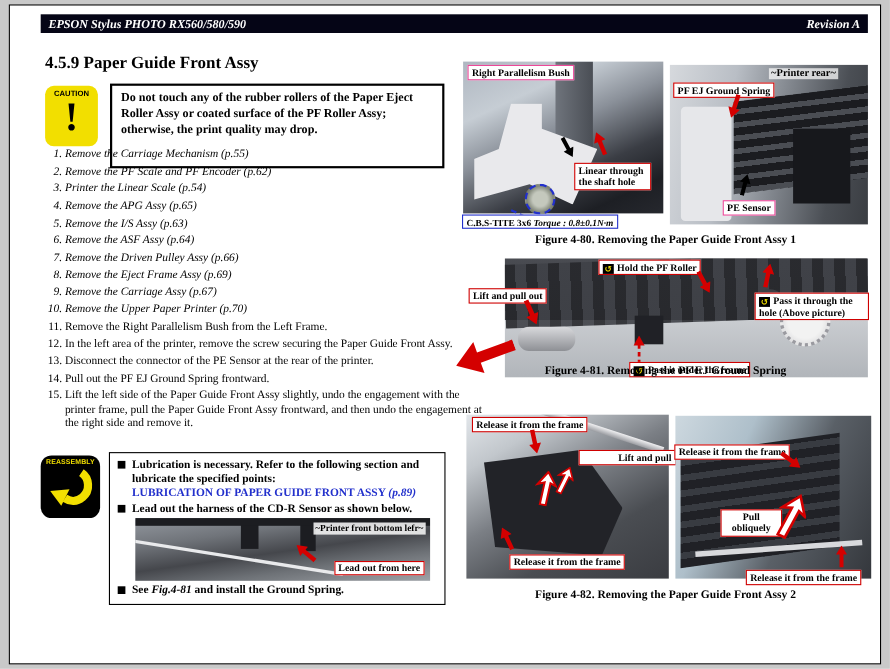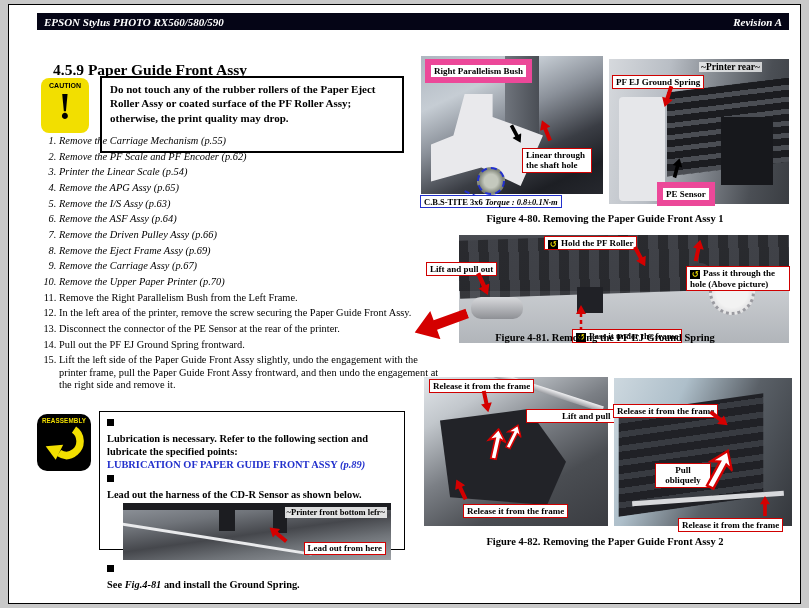--- a/index.html
+++ b/index.html
@@ -17,21 +17,21 @@
     color:#fff; font-style:italic; font-weight:bold; font-size:11px;
     display:flex; align-items:center; box-sizing:border-box; padding:0 7px;
   }
   .bar.top { top:8px; justify-content:space-between; }
   .bar.bottom { top:570px; }
   .bar.bottom .fleft { width:230px; }
   .bar.bottom .fcenter { flex:1; text-align:center; }
   .bar.bottom .fright { width:60px; text-align:right; display:flex; align-items:center; justify-content:flex-end; gap:4px; }
   .tri { font-style:normal; font-family:"DejaVu Sans", sans-serif; font-size:7px; line-height:1; cursor:pointer; }
   
-  .sec-title { position:absolute; left:28px; top:40px; margin:16px; font-size:15.5px; font-weight:bold; }
+  .sec-title { position:absolute; left:28px; top:40px; margin:4px; font-size:15.5px; font-weight:bold; }
   .caution-icon {
     position:absolute; left:32px; top:73px; width:48px; height:55px;
     background:#f2df00; border-radius:8px; text-align:center;
   }
   .caution-icon .cap { font-family:"Liberation Sans", sans-serif; font-size:7px; font-weight:bold; padding-top:4px; }
   .caution-icon .bang { font-size:37px; font-weight:bold; line-height:0.95; margin-top:0px; }
   .caution-box {
     position:absolute; left:91px; top:71px; width:304px; height:77px; box-sizing:border-box;
     border:2px solid #000; padding:4px 8px; font-size:11px; font-weight:bold; line-height:1.3;
   }
@@ -43,40 +43,40 @@
   ol.steps li.ref { font-style:italic; }
   .reasm-icon {
     position:absolute; left:28px; top:409px; width:54px; height:57px;
     background:#000; border-radius:10px; text-align:center;
   }
   .reasm-icon .cap { color:#f2df00; font-family:"Liberation Sans", sans-serif; font-size:6.3px; font-weight:bold; padding-top:3px; letter-spacing:0.1px; }
   .notes-box {
     position:absolute; left:90px; top:406px; width:306px; height:139px; box-sizing:border-box;
     border:1.5px solid #000; padding:4px 7px; font-size:10.4px; font-weight:bold; line-height:1.25;
   }
-  .note-row { display:flex; gap:6px; margin-bottom:1px;flex-direction:column; }
+  .note-row { display:flex; gap:6px; margin-bottom:1px; }
   .sq { width:7px; height:7px; background:#000; flex:none; margin-top:3px; }
   .link { color:#2230cc; }
   .it { font-style:italic; }
   .note-photo {
     position:relative; margin:2px 0 2px 16px; width:268px; height:57px; overflow:hidden;
     background:linear-gradient(172deg,#93989f 0%,#70747a 28%,#45474c 52%,#6e7277 72%,#9ea2a7 100%);
   }
   .note-photo .harness { position:absolute; left:-10px; top:34px; width:200px; height:2.5px; background:#e9eaec; transform:rotate(9deg); }
   .note-photo .tab { position:absolute; background:#1c1d21; }
   .tilde-cap { position:absolute; font-size:8.5px; font-weight:bold; background:rgba(246,246,246,0.88); padding:0 2px; white-space:nowrap; }
   .lead-label { position:absolute; right:5px; bottom:5px; border:1px solid #d40000; background:#fff; font-size:9px; font-weight:bold; padding:0 3px; white-space:nowrap; }
   
   .ph { position:absolute; overflow:hidden; }
   .shape { position:absolute; }
   .lbl {
     position:absolute; background:#fff; font-weight:bold; font-size:9px; line-height:1.2; padding:0.5px 3px;
   }
   .lbl.red { border:1px solid #cf0000; }
-  .lbl.blk { border:6px solid #ec4899; }
+  .lbl.blk { border:1px solid #ec4899; }
   .lbl.blue { border:1px solid #2230cc; font-size:8.5px; }
   .nw { white-space:nowrap; }
   .ctr { text-align:center; }
   .tilde-free { position:absolute; font-size:9.5px; font-weight:bold; background:rgba(248,248,248,0.75); padding:0 2px; white-space:nowrap; }
   .figcap { position:absolute; left:404px; width:384px; text-align:center; font-weight:bold; font-size:10.5px; }
   .mini {
     display:inline-block; width:10px; height:9px; background:#000; color:#f2df00;
     font-family:"DejaVu Sans", sans-serif; font-size:8px; line-height:9px; text-align:center;
     margin-right:3px; vertical-align:-1px; font-weight:bold;
   }

